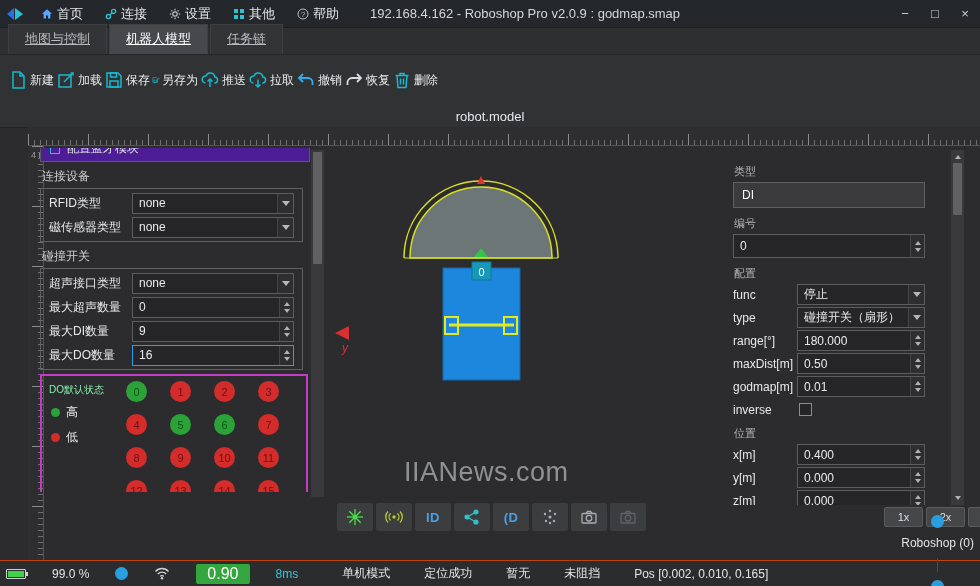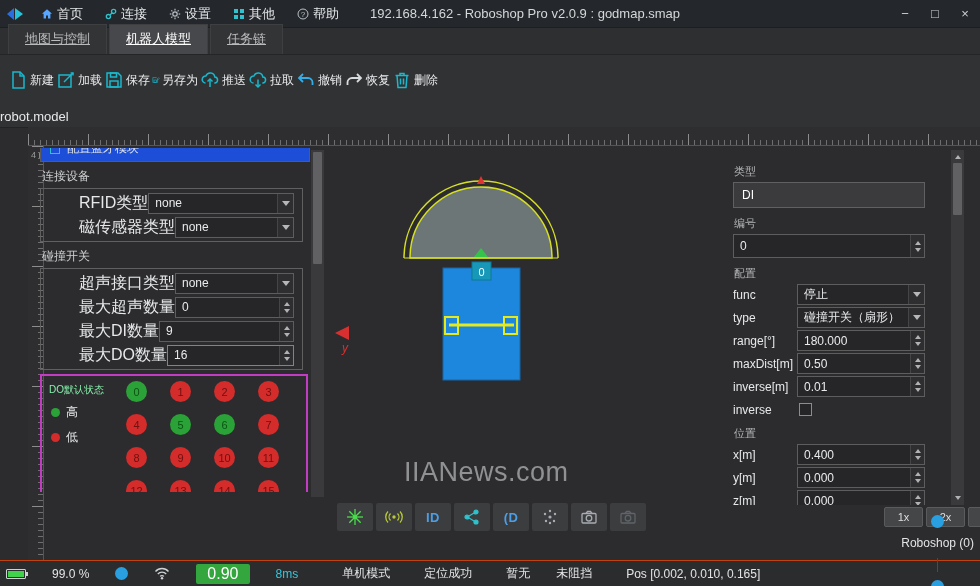--- a/index.html
+++ b/index.html
@@ -18,40 +18,40 @@
 
   
   .tabbar { left:0; top:28px; width:980px; height:27px; background:#2e2f31; display:flex; align-items:flex-end; padding-left:8px; border-bottom:1px solid #242527; }
   .tab { padding:5px 16px 6px; font-size:13px; color:#b9bbbd; background:#333436; border:1px solid #3e3f41; border-bottom:none; margin-right:2px;text-decoration:underline; }
   .tab.active { background:#47484b; color:#fff; }
 
   
   .toolbar { left:0; top:55px; width:980px; height:50px; background:#313234; display:flex; align-items:center; padding-left:8px; gap:2px; }
   .tool { width:46px; height:46px; display:flex; align-items:center; justify-content:center; gap:2px; }
   .tool .lbl { font-size:12px; color:#e8eaec; white-space:nowrap; }
-  .model-title-row { left:0; top:105px; width:980px; height:22px; background:#313234; display:flex; align-items:center; justify-content:flex-start; }
+  .model-title-row { left:0; top:105px; width:980px; height:22px; background:#313234; display:flex; align-items:center; justify-content:center; }
   .model-title { color:#e6e8ea; font-size:13px; }
 
   
   .workspace { left:0; top:127px; width:980px; height:433px; background:#2c2c2e; border-top:1px solid #232325; }
   .hruler { left:28px; top:127px; width:952px; height:19px; background:#2e2e30; border-bottom:1px solid #555; }
   .hruler .minor { position:absolute; left:0; right:0; bottom:0; height:5px; background:repeating-linear-gradient(90deg,#6e6e6e 0 1px,transparent 1px 6px); }
   .hruler .major { position:absolute; left:0; right:0; bottom:0; height:11px; background:repeating-linear-gradient(90deg,#8c8c8c 0 1px,transparent 1px 60px); }
   .vruler { left:28px; top:146px; width:16px; height:414px; border-right:1px solid #555; background:#2e2e30; }
   .vruler .minor { position:absolute; top:0; bottom:0; right:0; width:5px; background:repeating-linear-gradient(180deg,#6e6e6e 0 1px,transparent 1px 6px); }
   .vruler .major { position:absolute; top:0; bottom:0; right:0; width:11px; background:repeating-linear-gradient(180deg,#8c8c8c 0 1px,transparent 1px 60px); }
   .ruler-unit { left:31px; top:150px; font-size:9px; color:#9a9c9e; }
 
   
   .left-panel { left:40px; top:148px; width:270px; height:344px; overflow:hidden; }
-  .clip-row { margin-top:-13px; height:27px; border:1px solid #5c5c5c; background:#1d4ed8; display:flex; align-items:center; gap:6px; padding:0 8px; color:#dfe1e3; }
+  .clip-row { margin-top:-13px; height:27px; border:1px solid #5c5c5c; background:#4c1d95; display:flex; align-items:center; gap:6px; padding:0 8px; color:#dfe1e3; }
   .sec-label { font-size:12px; color:#cfd1d3; margin:6px 2px 3px; }
   .gbox { border:1px solid #606060; padding:2px 4px; width:263px; }
   .prow { display:flex; align-items:center; justify-content:space-between; height:24px; padding:0 4px; }
-  .plabel { font-size:16px; color:#e6e8ea; white-space:nowrap;margin-left:30px; }
+  .plabel { font-size:12px; color:#e6e8ea; white-space:nowrap; }
 
   .ctrl { position:relative; background:#262628; border:1px solid #5d5d5d; height:21px; display:flex; align-items:stretch; }
   .ctrl .val { flex:1; display:flex; align-items:center; padding:0 6px; font-size:12px; color:#e8eaec; white-space:nowrap; overflow:hidden; }
   .w162 { width:162px; }
   .caretbox { width:16px; display:flex; align-items:center; justify-content:center; border-left:1px solid #454547; background:#2e2e30; }
   .caret { width:0; height:0; border:4px solid transparent; border-top:5px solid #b5b7b9; margin-top:4px; }
   .spinbox { width:14px; display:flex; flex-direction:column; align-items:center; justify-content:center; gap:3px; border-left:1px solid #454547; background:#2e2e30; }
   .tri-up { width:0; height:0; border:3px solid transparent; border-bottom:4px solid #b0b2b4; }
   .tri-dn { width:0; height:0; border:3px solid transparent; border-top:4px solid #b0b2b4; }
   .ctrl.focused { border-color:#2f9be8; }
@@ -467,21 +467,21 @@
     <span class="rlabel">maxDist[m]</span>
     <div class="ctrl rctrl">
       <span class="val">0.50</span>
       <span class="spinbox">
           <i class="tri-up"></i>
           <i class="tri-dn"></i>
         </span>
     </div>
   </div>
   <div class="rrow">
-    <span class="rlabel">inverse[m]</span>
+    <span class="rlabel">godmap[m]</span>
     <div class="ctrl rctrl">
       <span class="val">0.01</span>
       <span class="spinbox">
           <i class="tri-up"></i>
           <i class="tri-dn"></i>
         </span>
     </div>
   </div>
   <div class="rrow">
     <span class="rlabel">inverse</span>
@@ -622,21 +622,21 @@
         <path d="M3.8 7 a5.5 5.5 0 0 1 8.4 0"></path>
         <path d="M6.1 9.4 a2.6 2.6 0 0 1 3.8 0"></path>
       </g>
       <circle cx="8" cy="11.3" r="1.2" fill="#cfd3d6"></circle>
     </svg>
   <span class="badge-green">0.90</span>
   <span class="cyan">8ms</span>
   <span style="margin-left:18px;">单机模式</span>
   <span style="margin-left:8px;">定位成功</span>
   <span style="margin-left:8px;">暂无</span>
-  <span style="">未阻挡</span>
+  <span style="margin-left:8px;">未阻挡</span>
   <span style="margin-left:8px;">Pos [0.002, 0.010, 0.165]</span>
   <div class="sb-right">
     <span class="blue-dot"></span>
     <span>Roboshop (0)</span>
     <span class="sb-sep"></span>
     <span class="blue-dot"></span>
     <span>Robokit (0)</span>
     <span class="grip"></span>
   </div>
 </div>

